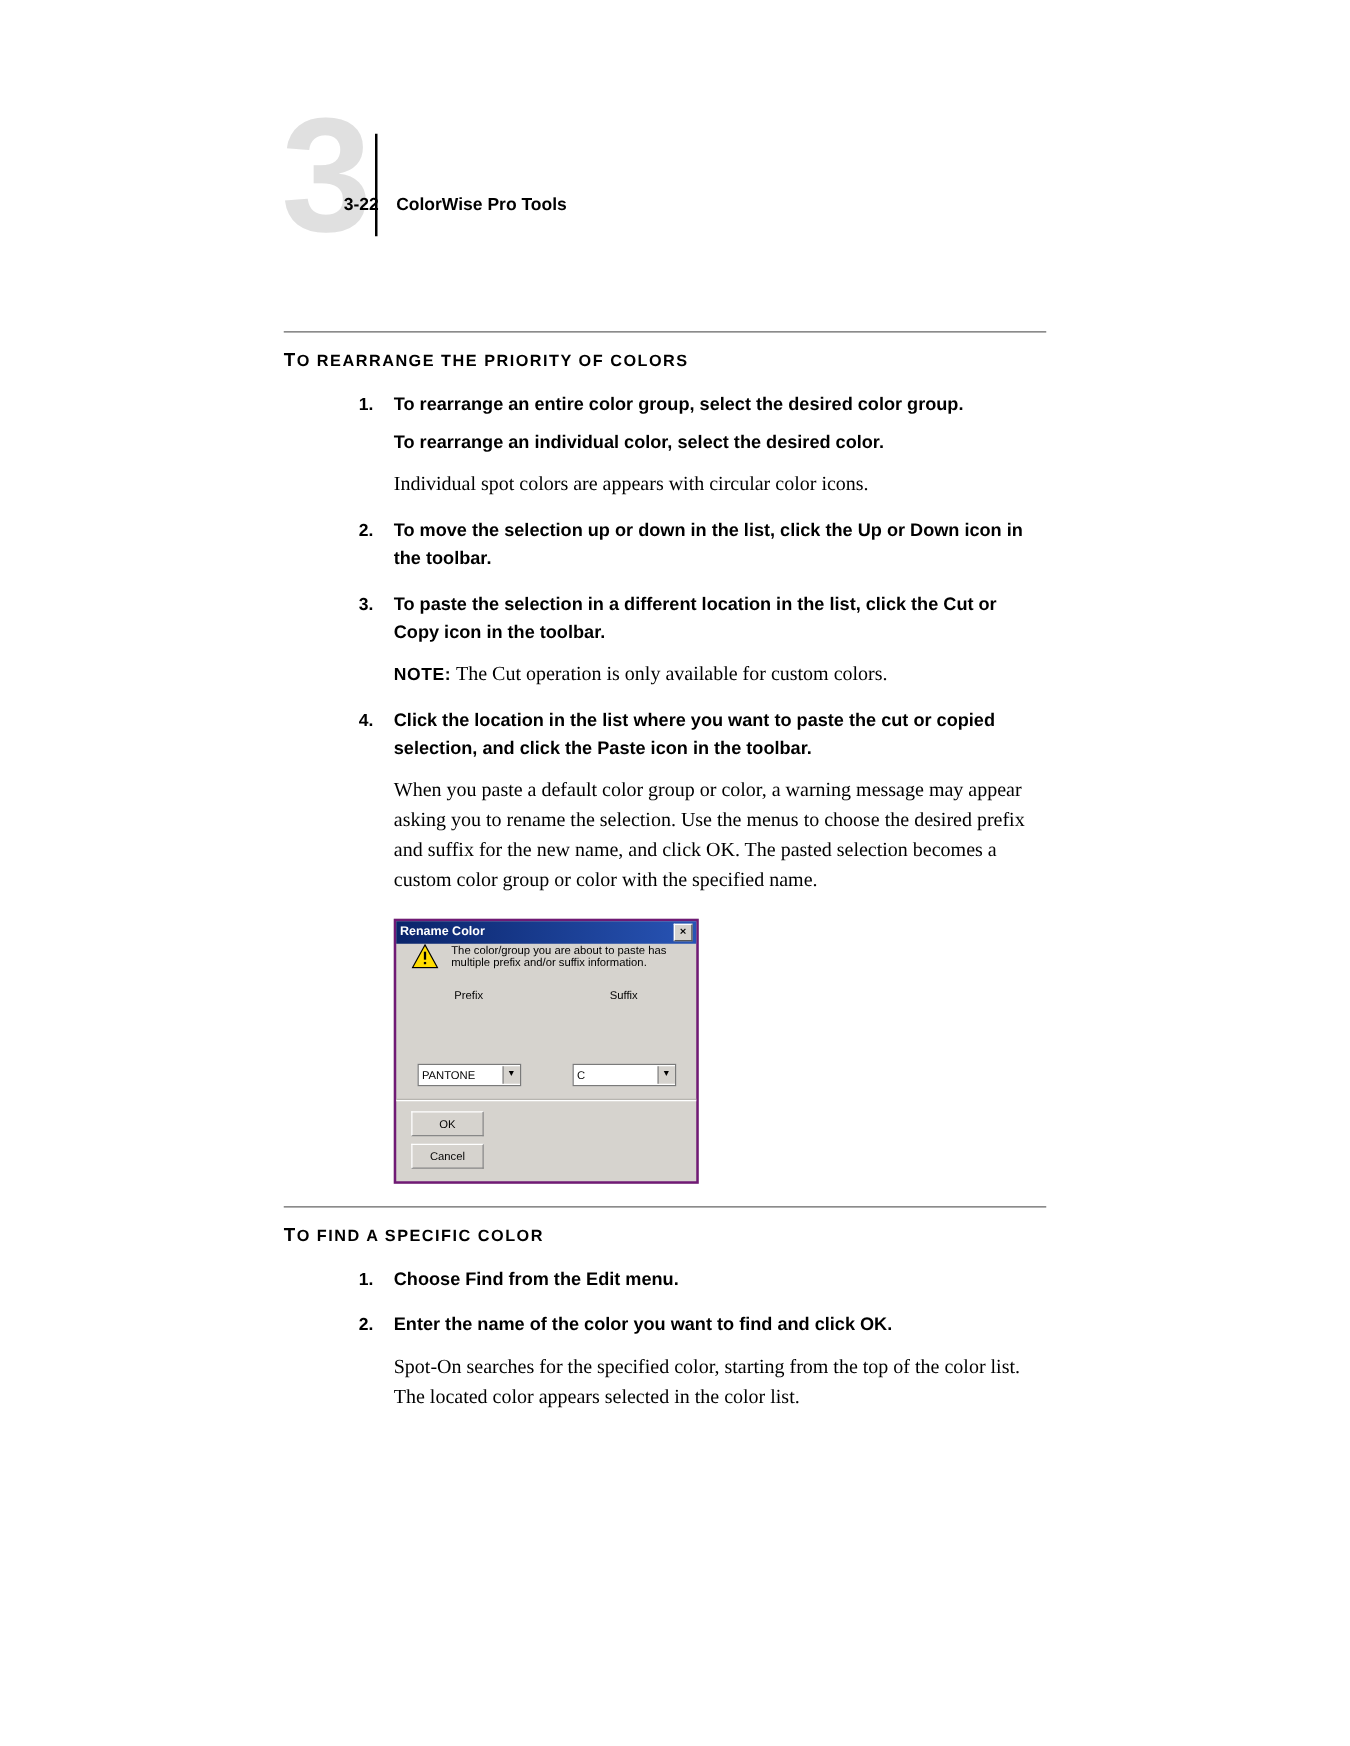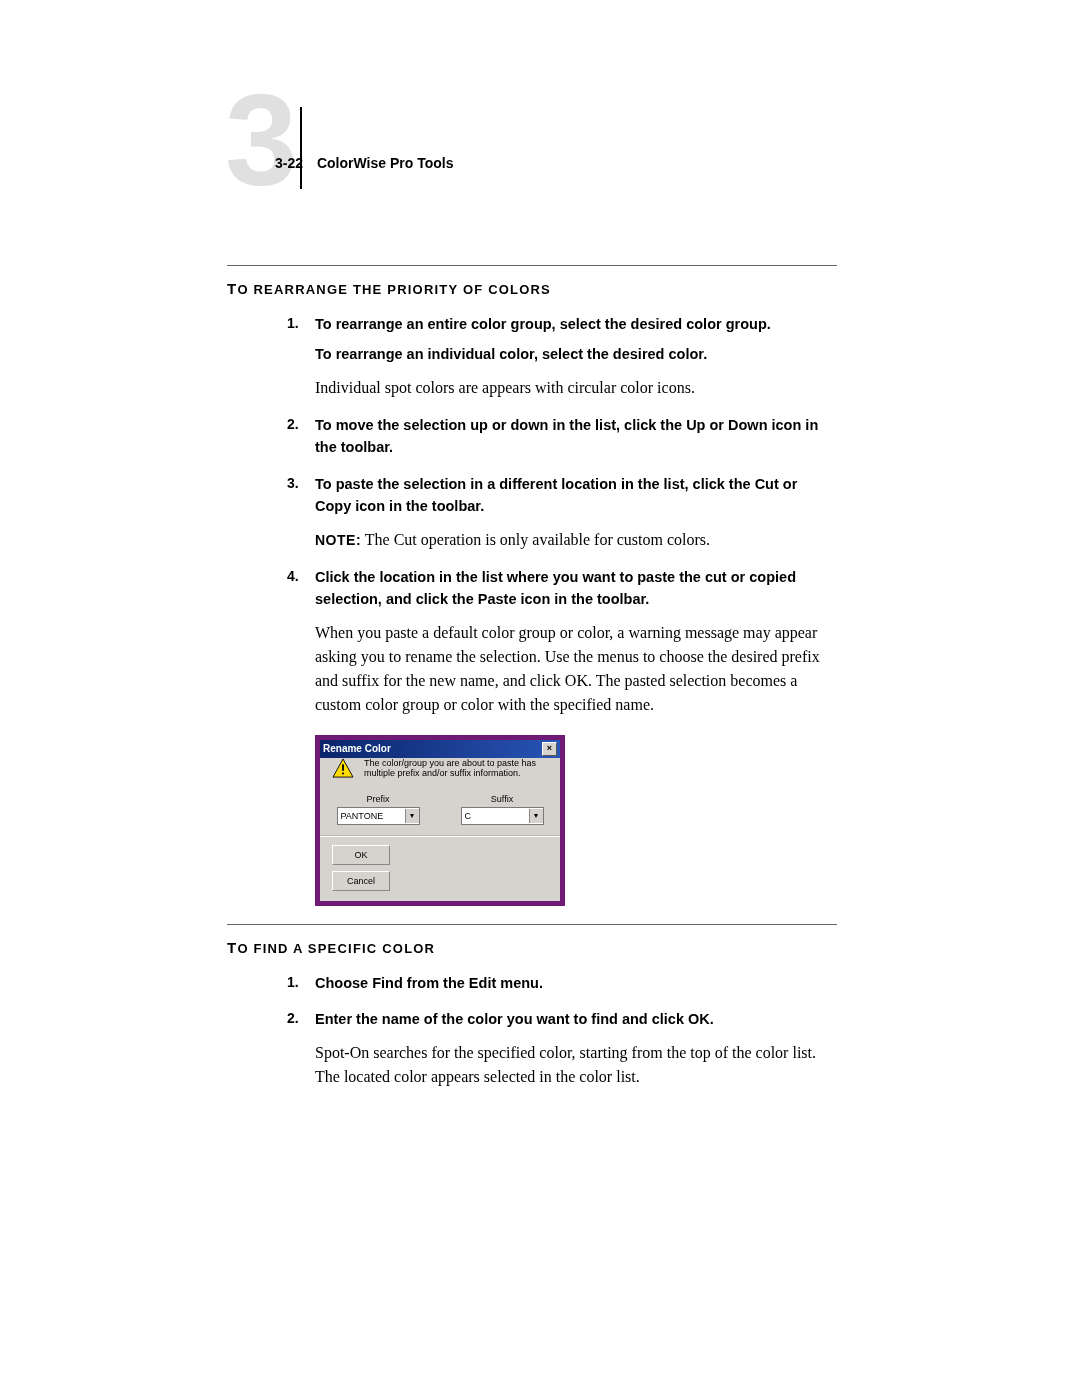--- a/index.html
+++ b/index.html
@@ -111,21 +111,21 @@
   .note-label {
     font-family: Arial, Helvetica, sans-serif;
     font-size: 14px;
     font-weight: bold;
     letter-spacing: 0.5px;
   }
   
   .dialog {
     margin: 18px 0 18px 88px;
     width: 240px;
-    border: 5px solid #701a75;
+    border: 2px solid #701a75;
     background: #d6d3ce;
     font-family: Tahoma, Arial, sans-serif;
     font-size: 9px;
     color: #000;
   }
   .dlg-title {
     background: linear-gradient(to right, #0a246a, #2854b5);
     color: #fff;
     font-weight: bold;
     font-size: 10px;
@@ -153,20 +153,21 @@
   .dlg-fields { display:flex; gap:41px; justify-content:center; margin-top:8px;}
   .dlg-field { display:flex; flex-direction:column; align-items:center;}
   .dlg-field label { font-size:9px; margin-bottom:3px;}
   .win-select {
     width:78px; height:16px;
     border:1px solid #7a7a7a;
     background:#fff;
     display:flex; align-items:center; justify-content:space-between;
     padding:0 0 0 3px;
     font-size:9px;
+    margin-top:47px;
   }
   .win-select .arrow {
     width:13px; height:14px;
     background:#d6d3ce;
     border-left:1px solid #888;
     display:flex; align-items:center; justify-content:center;
     font-size:7px;
   }
   .dlg-sep { border-top:1px solid #b7b5b0; border-bottom:1px solid #fff; height:0; margin:10px -12px 8px -12px;}
   .dlg-buttons { display:flex; gap:6px; justify-content:flex-end;flex-direction:column; }

